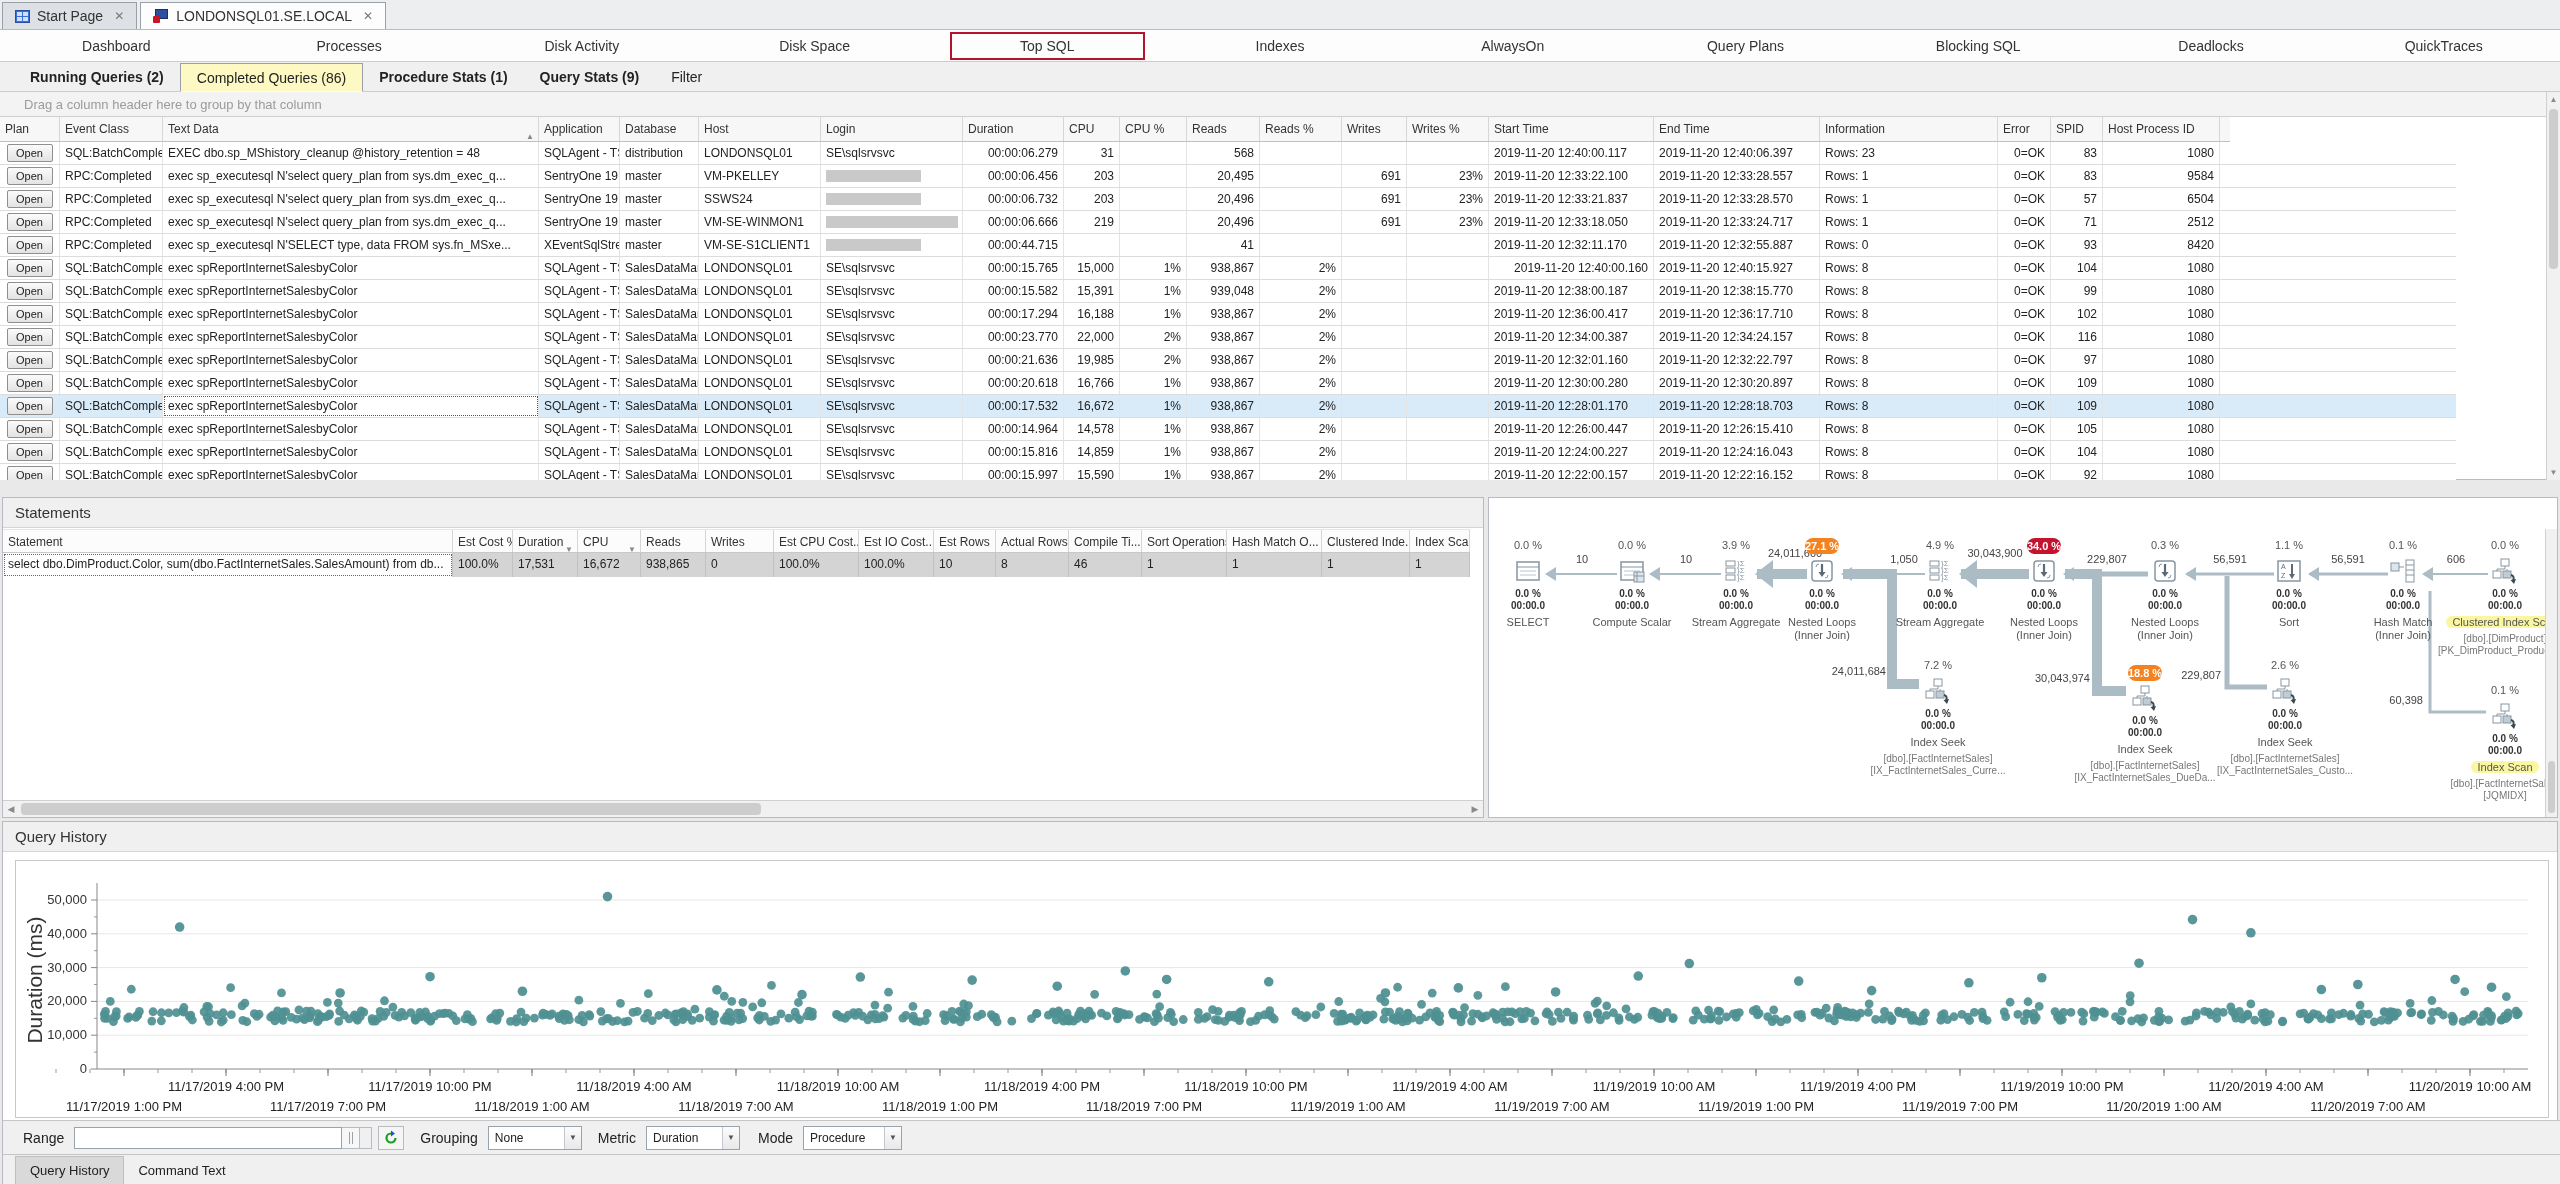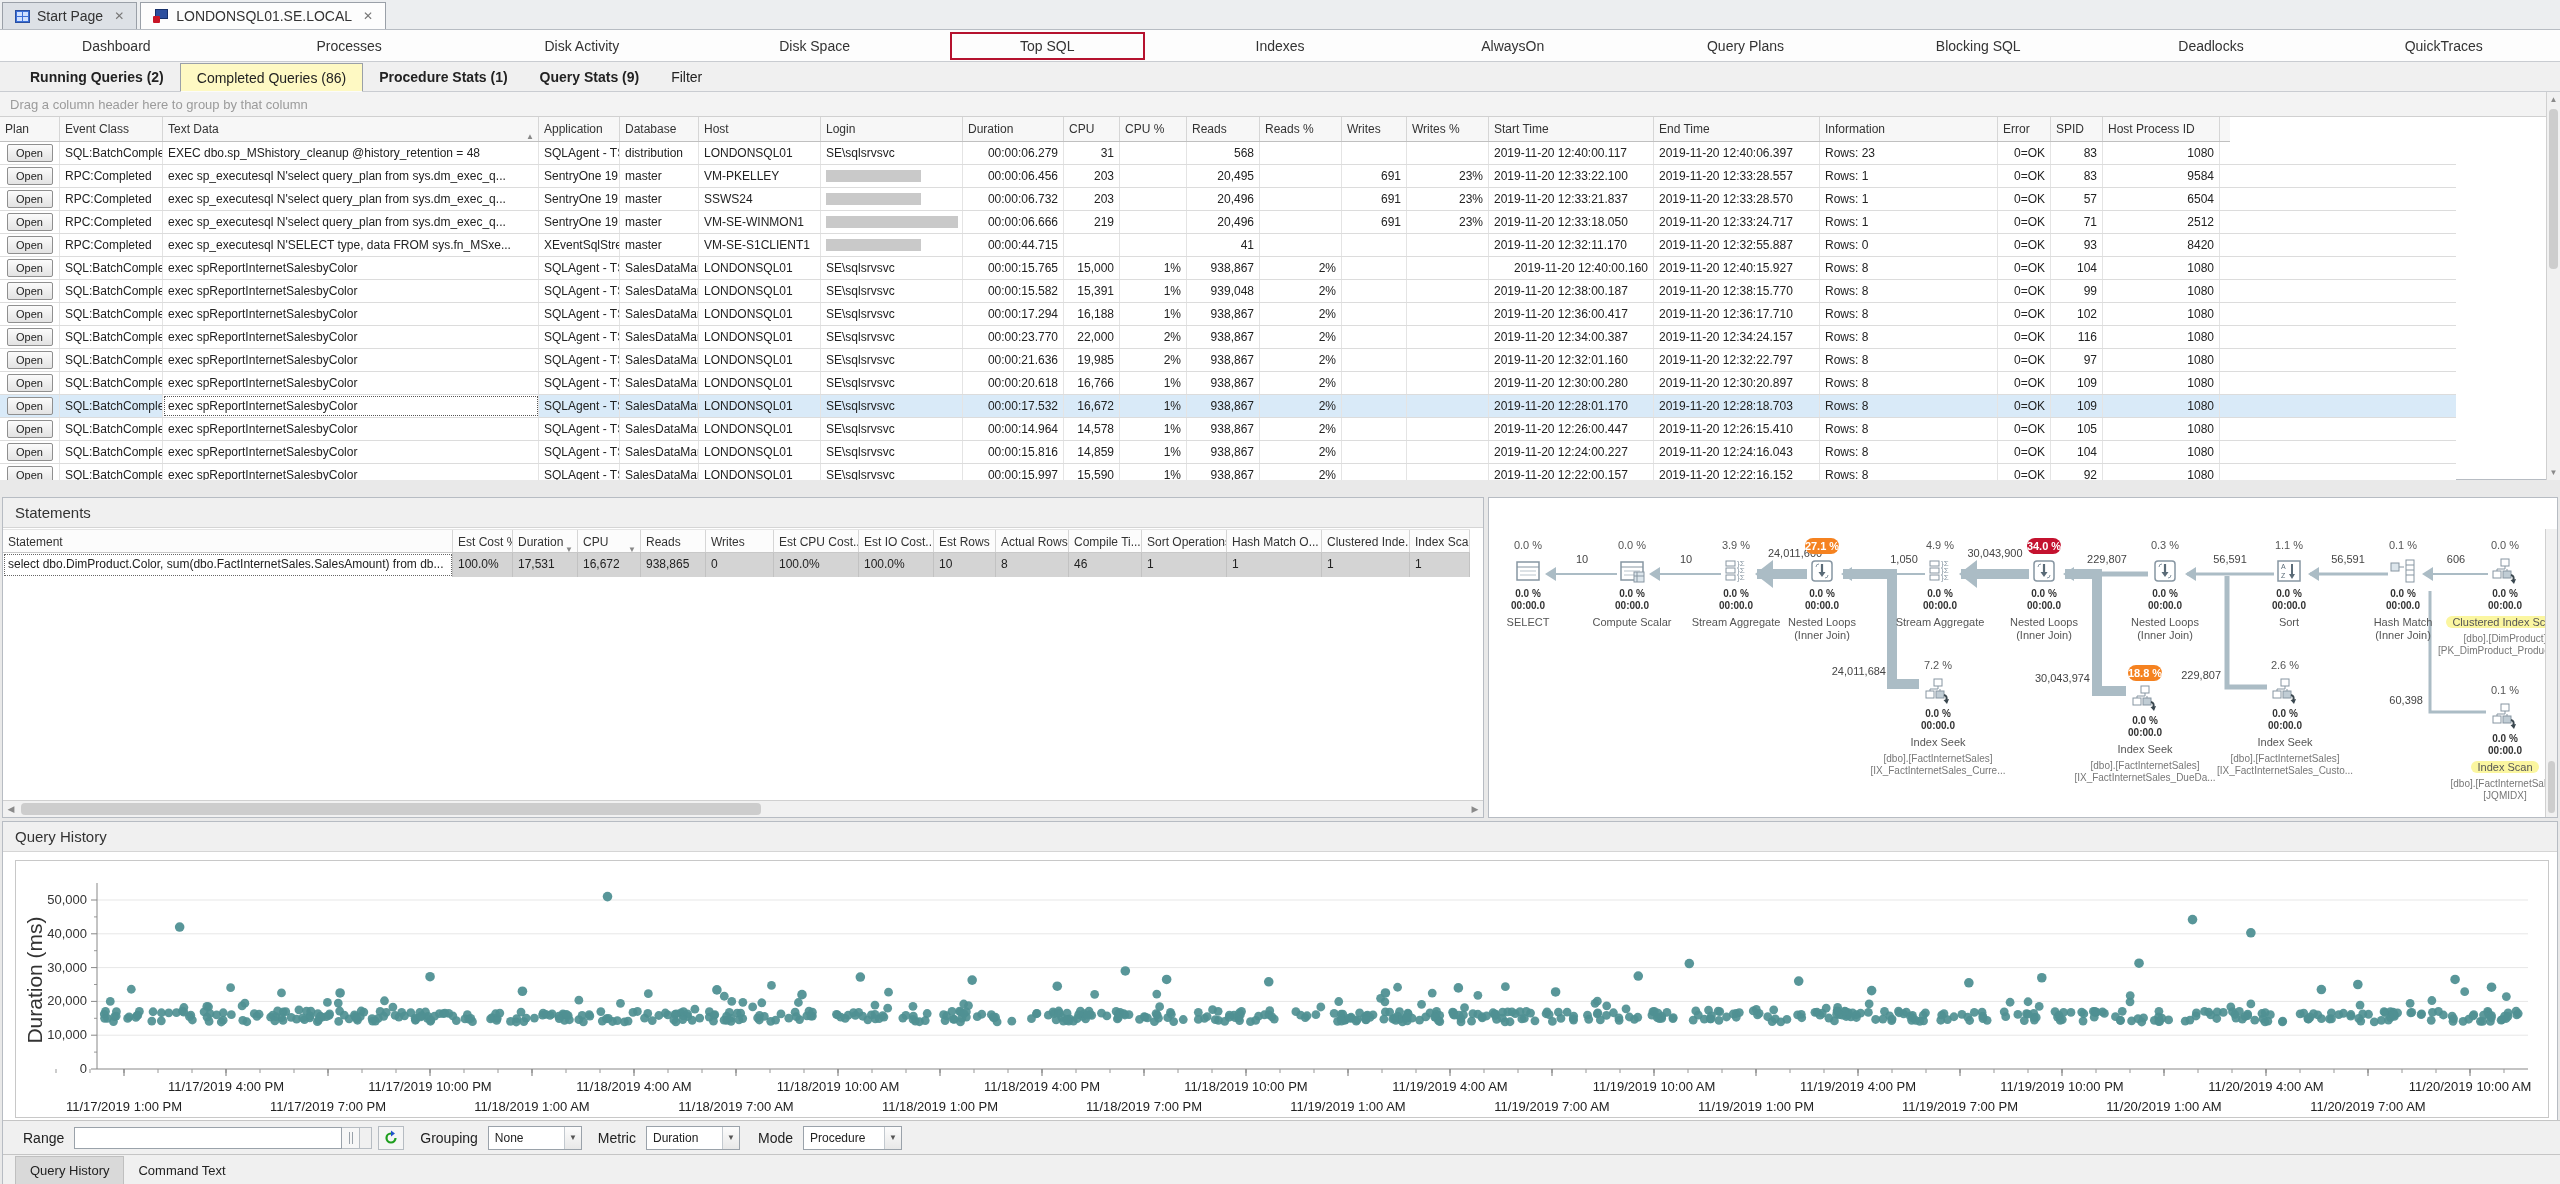--- a/index.html
+++ b/index.html
@@ -25,21 +25,21 @@
   .navitem.active .navlabel { border:2px solid #b5122e; padding:4px 68px; }
 
   
   #subtabs { position:absolute; left:0; top:62px; width:2560px; height:30px; background:#f0f0f0; border-bottom:1px solid #c9ccd1; display:flex; align-items:center; padding-left:14px; }
   .subtab { padding:6px 16px; font-size:14px; color:#222; cursor:pointer; }
   .subtab.bold { font-weight:bold; }
   .subtab.selected { background:#fef9c3; border:1px solid #9aa0a8; border-bottom:1px solid #fbfbfb; height:29px; margin-top:1px; }
 
   
   #grid-wrap { position:absolute; left:0; top:92px; width:2560px; height:388px; background:#fff; border-bottom:1px solid #b7bcc3; }
-  #group-hint { position:absolute; left:0; top:0; width:2546px; height:25px; background:#f3f3f3; color:#9b9b9b; font-size:13px; line-height:25px; padding-left:10px; border-bottom:1px solid #d0d0d0; }
+  #group-hint { position:absolute; left:0; top:0; width:2546px; height:25px; background:#f3f3f3; color:#9b9b9b; font-size:13px; line-height:25px; padding-left:24px; border-bottom:1px solid #d0d0d0; }
   #grid-header { position:absolute; left:0; top:25px; height:25px; display:flex; background:#f7f7f7; border-bottom:1px solid #c0c0c0; }
   .hcell { border-right:1px solid #d6d6d6; font-size:12px; color:#333; padding:0 5px; line-height:24px; white-space:nowrap; overflow:hidden; position:relative; cursor:pointer; }
   .hcell .sortglyph { position:absolute; right:4px; top:8px; font-size:8px; color:#888; }
   #grid-body { position:absolute; left:0; top:50px; width:2456px; height:338px; overflow:hidden; }
   .grow { display:flex; height:23px; border-bottom:1px solid #dcdcdc; background:#fff; cursor:pointer; }
   .gcell { border-right:1px solid #e4e4e4; padding:0 5px; line-height:22px; font-size:12px; white-space:nowrap; overflow:hidden; color:#222; }
   .gcell.num { text-align:right; }
   .grow.sel .gcell { background:#d9eaf8; }
   .grow.sel .gcell.textdata { background:#fff; outline:1px dotted #555; outline-offset:-2px; }
   .openbtn { display:block; margin:2px auto 0; width:46px; height:18px; line-height:16px; text-align:center; font-size:11px; color:#222; background:linear-gradient(#fbfbfb,#e3e3e3); border:1px solid #8f8f8f; border-radius:2px; cursor:pointer; }

